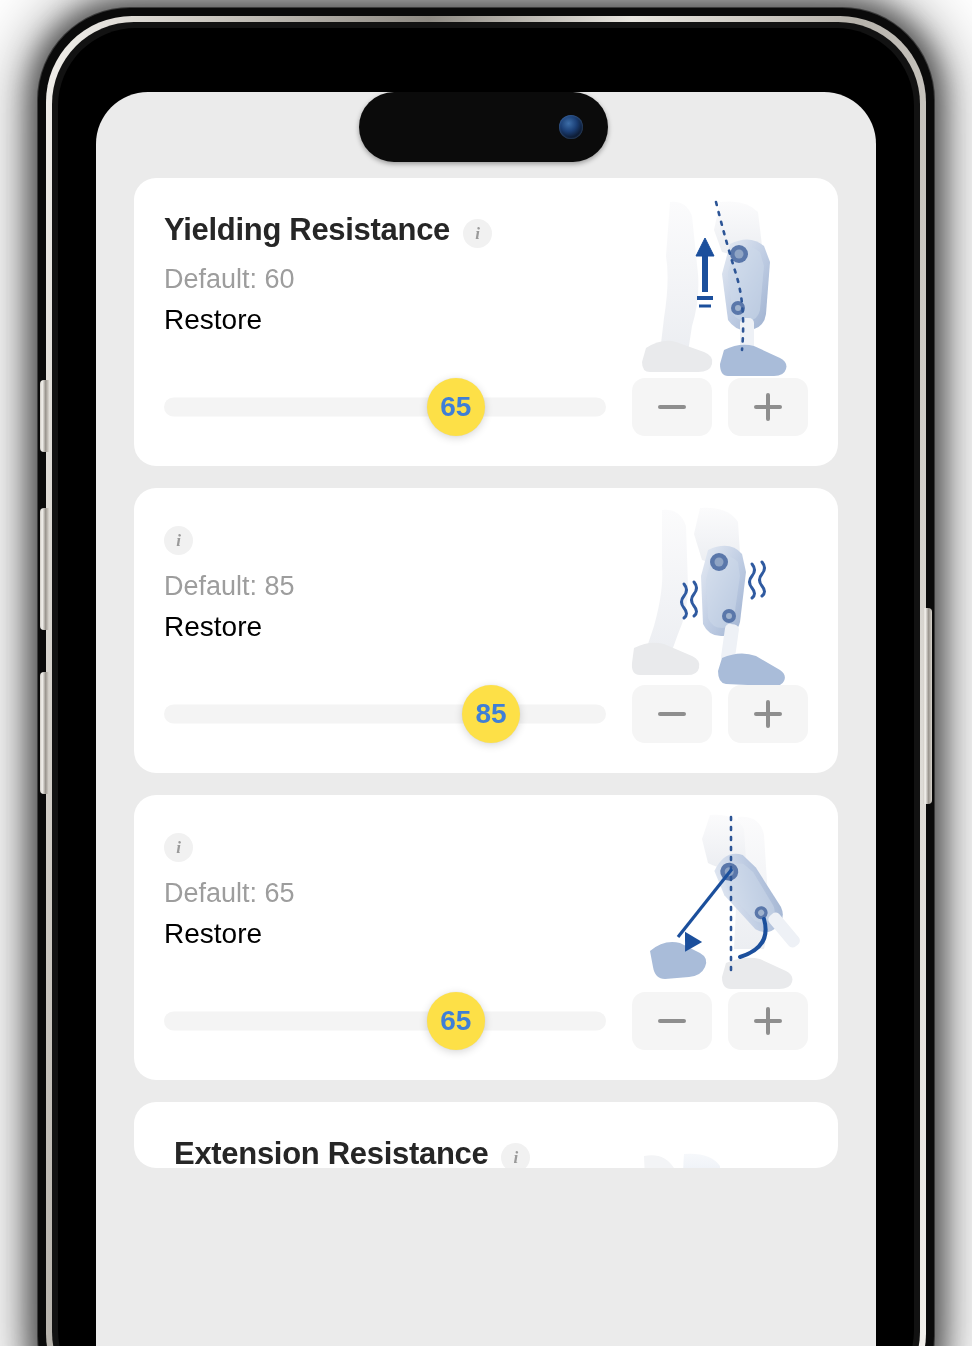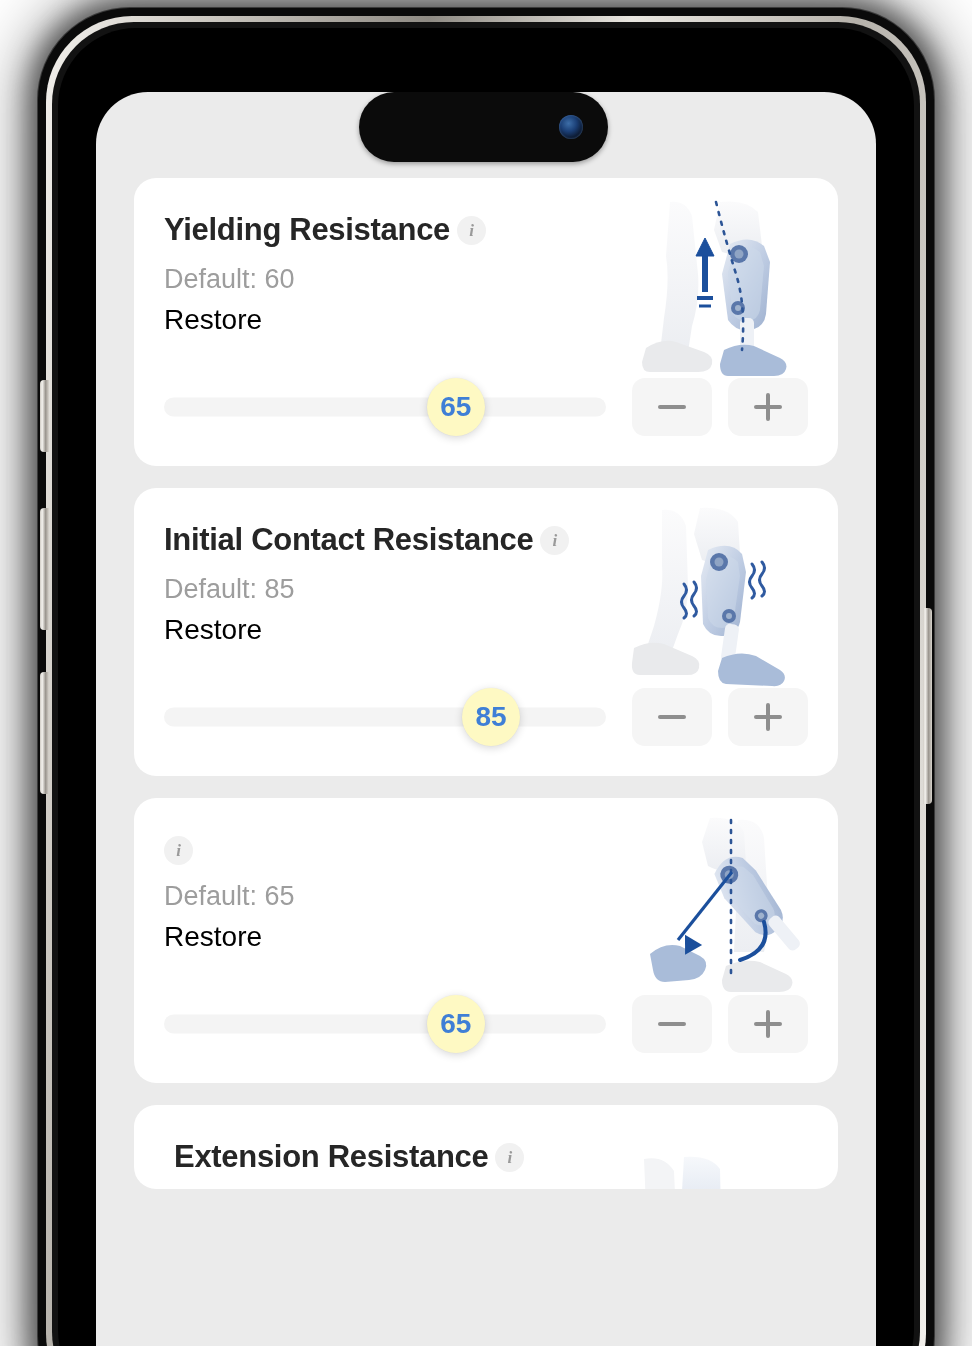--- a/index.html
+++ b/index.html
@@ -121,24 +121,24 @@
     padding: 86px 38px 0 38px;
   }
   .card {
     position: relative;
     background: #ffffff;
     border-radius: 22px;
     margin-bottom: 22px;
     padding: 34px 30px 30px 30px;
     overflow: hidden;
   }
-  .card-partial { padding-bottom: 0; margin-bottom: 0; height: 84px; padding-left: 40px; }
+  .card-partial { padding-bottom: 0; margin-bottom: 0; height: 66px; padding-left: 40px; }
 
   .card-head { position: relative; z-index: 2; }
-  .title-row { display: flex; align-items: flex-start; gap: 7px; }
+  .title-row { display: flex; align-items: flex-end; gap: 13px; }
   .card-title {
     font-size: 31px;
     font-weight: 700;
     color: #262626;
     letter-spacing: -0.3px;
     white-space: nowrap;
   }
   .info-icon {
     flex: 0 0 auto;
     width: 29px; height: 29px;
@@ -203,21 +203,21 @@
     border-radius: 10px;
     background: #f4f4f4;
   }
   .slider-thumb {
     position: absolute;
     top: 50%;
     width: 58px; height: 58px;
     margin-left: -29px;
     transform: translateY(-50%);
     border-radius: 50%;
-    background: #fef9c3;
+    background: #fde047;
     box-shadow: 0 2px 8px rgba(0,0,0,0.16), 0 0 0 0.5px rgba(0,0,0,0.03);
     display: flex; align-items: center; justify-content: center;
     font-size: 28px;
     font-weight: 600;
     color: #3f7fd6;
     cursor: pointer;
   }
   .step-btn {
     width: 80px; height: 58px;
     border-radius: 13px;
@@ -349,21 +349,20 @@
     <g stroke="#2f5aa0" stroke-width="3" fill="none" stroke-linecap="round">
       <path d="M58 78 q5 6 0 12 t0 12 t0 10"></path>
                 <path d="M68 76 q5 6 0 12 t0 12 t0 10"></path>
       <path d="M126 58 q5 6 0 12 t0 12 t0 10"></path>
                 <path d="M136 56 q5 6 0 12 t0 12 t0 10"></path>
     </g>
   </g>
           </svg></div>
         <div class="card-head">
     <div class="title-row">
-      <div class="card-title">Initial Contact Resistance</div>
       <div class="info-icon">i</div>
     </div>
     <div class="card-default">Default: 85</div>
     <div class="restore-link">Restore</div></div>
         <div class="slider-row">
       <div class="slider-wrap">
         <div class="slider-track"></div>
         <div class="slider-thumb" style="left:74%">85</div>
       </div>
       <button class="step-btn">

